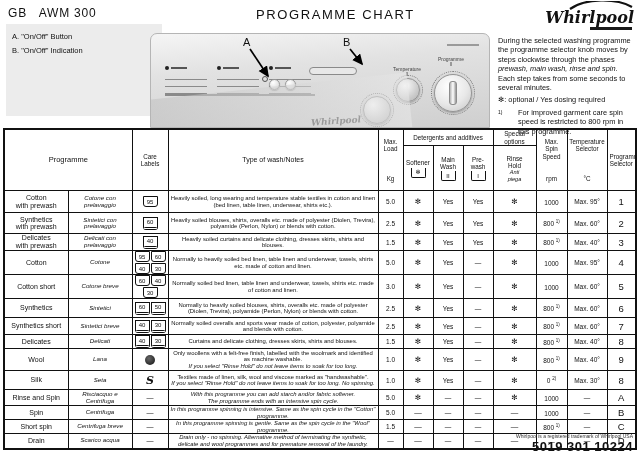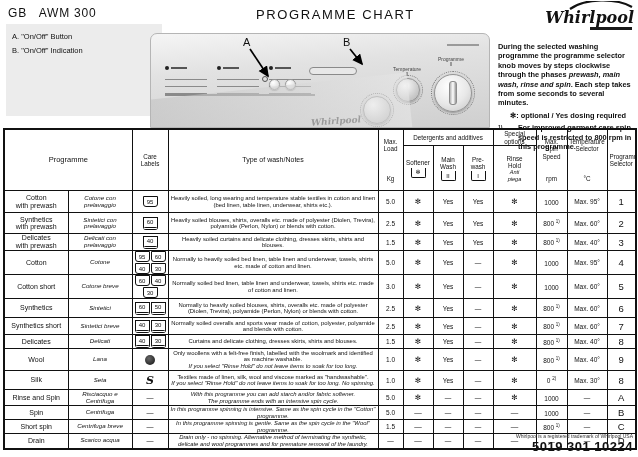--- a/index.html
+++ b/index.html
@@ -10,23 +10,23 @@
   
   .model{position:absolute;left:8px;top:6px;font-size:12px;letter-spacing:.8px;white-space:pre;}
   .title{position:absolute;left:256px;top:7px;font-size:13px;letter-spacing:1.6px;}
   .legend-box{position:absolute;left:6px;top:24px;width:156px;height:92px;background:#ececec;
     box-sizing:border-box;padding:6px 6px;font-size:7.5px;line-height:1.9;}
   
   .logo{position:absolute;right:4px;top:1px;width:96px;text-align:right;}
   .logo .brand{font-family:"DejaVu Serif",serif;font-style:italic;font-weight:bold;font-size:16px;line-height:1;display:block;}
   .logo .sub-bar{display:block;width:42px;height:3px;background:#1a1a1a;margin:1px 2px 0 auto;}
   
-  .sidebar{position:absolute;left:498px;top:42px;width:138px;font-size:7.4px;line-height:1.27;font-weight:bold;}
+  .sidebar{position:absolute;left:498px;top:36px;width:138px;font-size:7.4px;line-height:1.27;}
   .sidebar .it{font-style:italic;}
-  .sidebar .optnote{margin-top:3px;margin-left:12px;}
+  .sidebar .optnote{margin-top:3px;}
   .fn{display:flex;gap:14px;margin-top:3px;}
   .fn .fn-m{font-size:5px;flex:0 0 6px;padding-top:1px;}
   .fn .fn-t{flex:1;}
   
   .panel{position:absolute;left:150px;top:33px;width:340px;height:95px;
     background:linear-gradient(175deg,#f5f5f5 0%,#e2e2e2 35%,#cfcfcf 100%);
     border:1px solid #b5b5b5;border-radius:7px 7px 0 0;box-sizing:border-box;overflow:hidden;}
   .panel::after{content:'';position:absolute;left:-20px;bottom:-30px;width:280px;height:70px;
     background:linear-gradient(100deg,#bdbdbd,#e9e9e9);transform:rotate(-6deg);opacity:.55;}
   .pcol{position:absolute;top:24px;}

